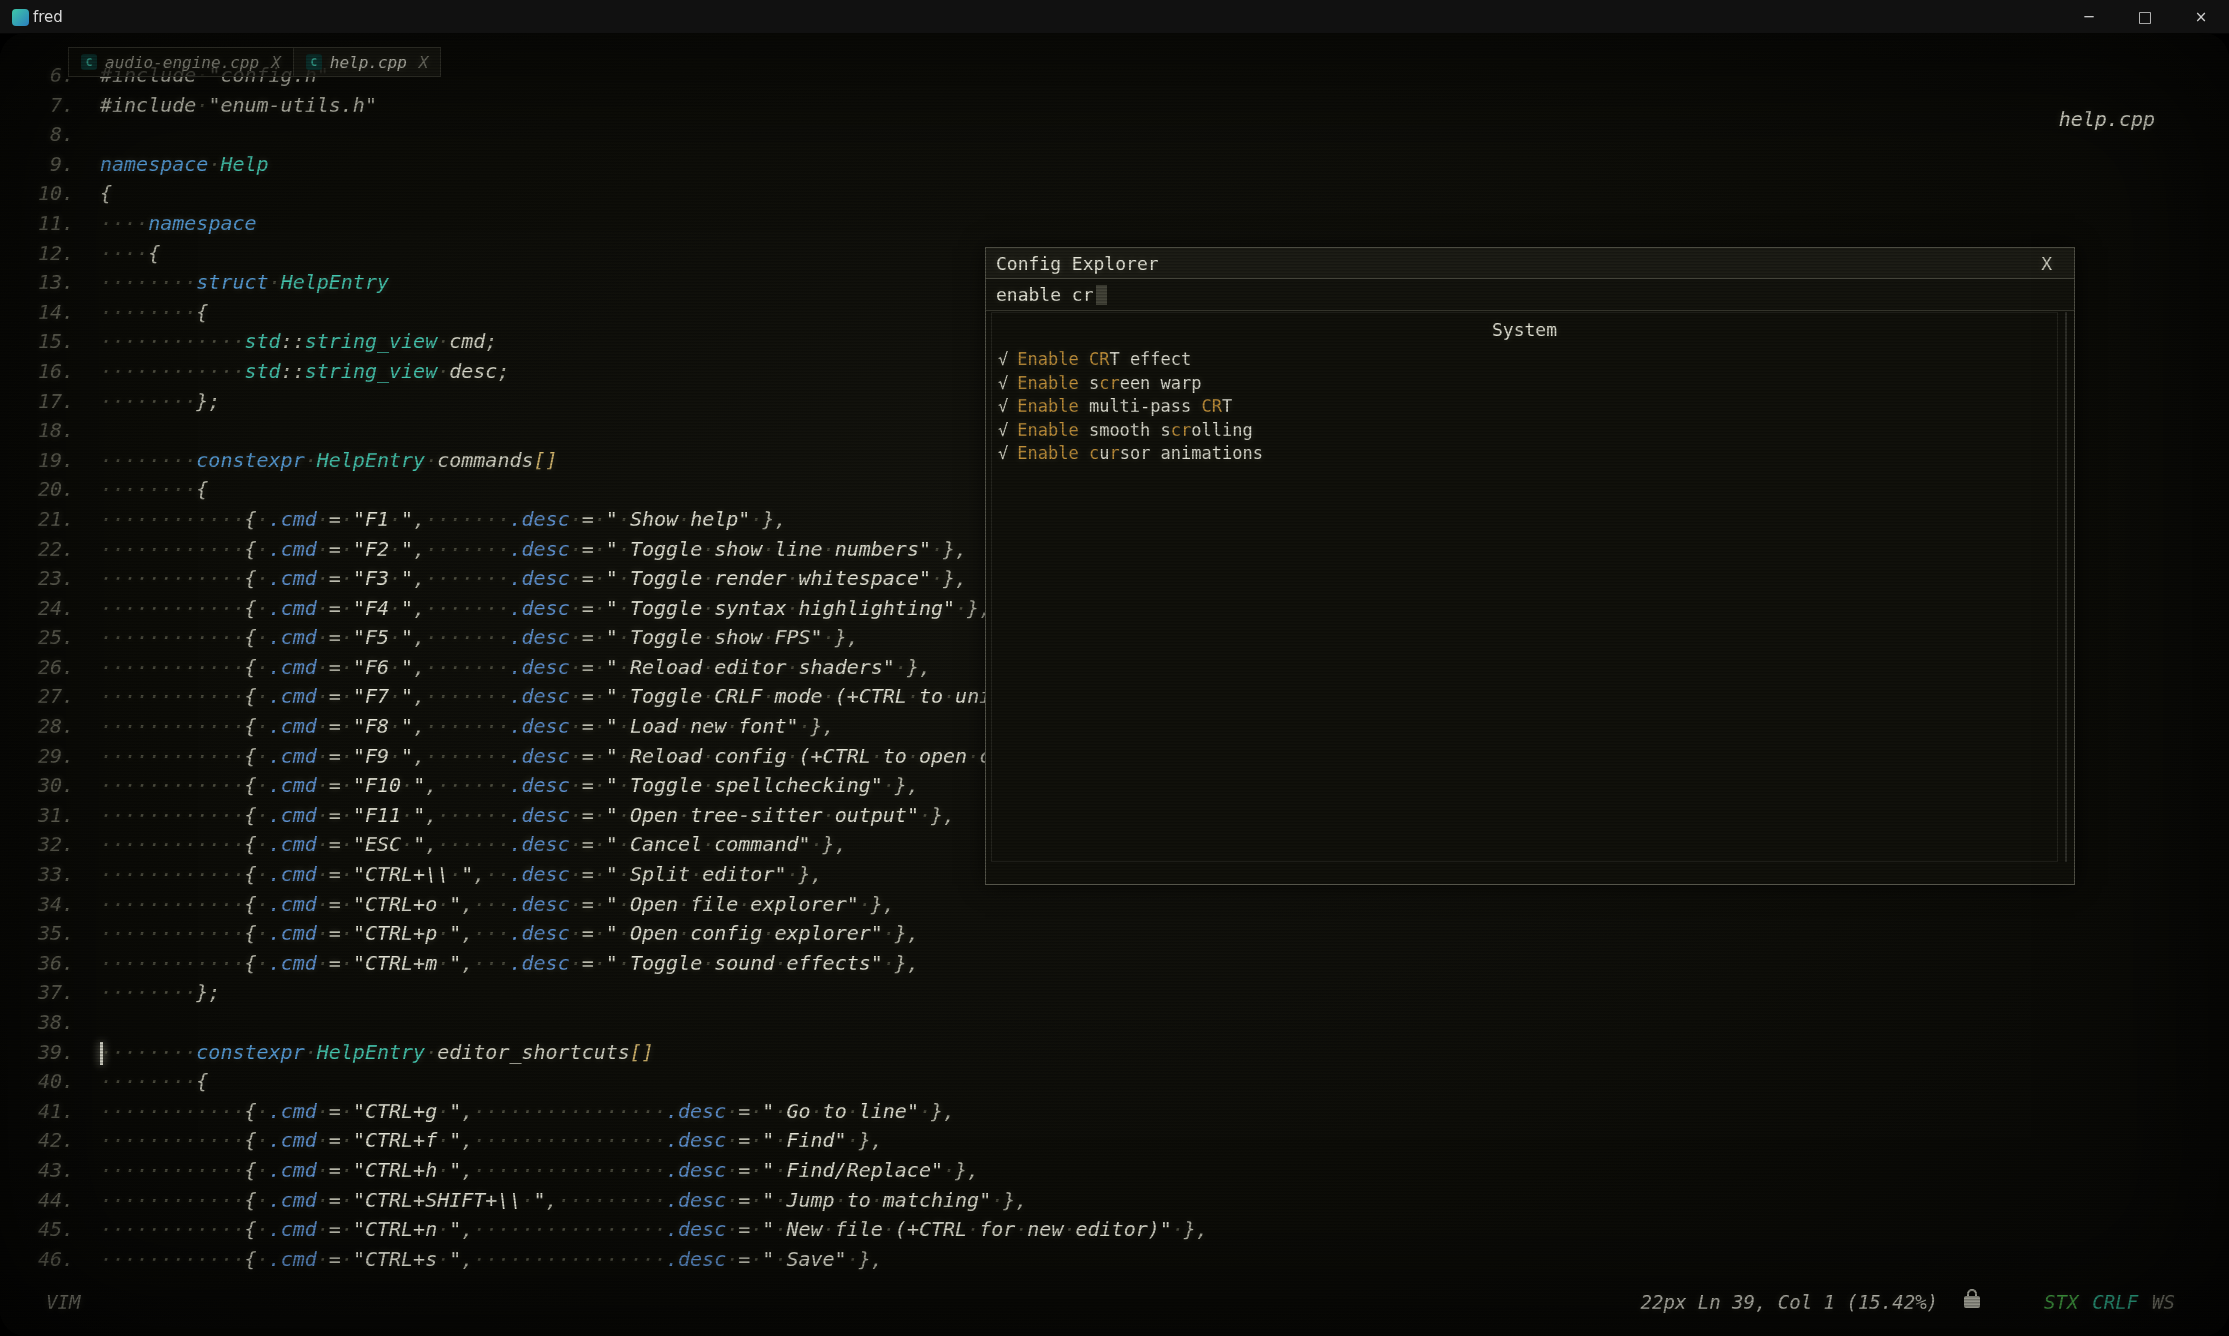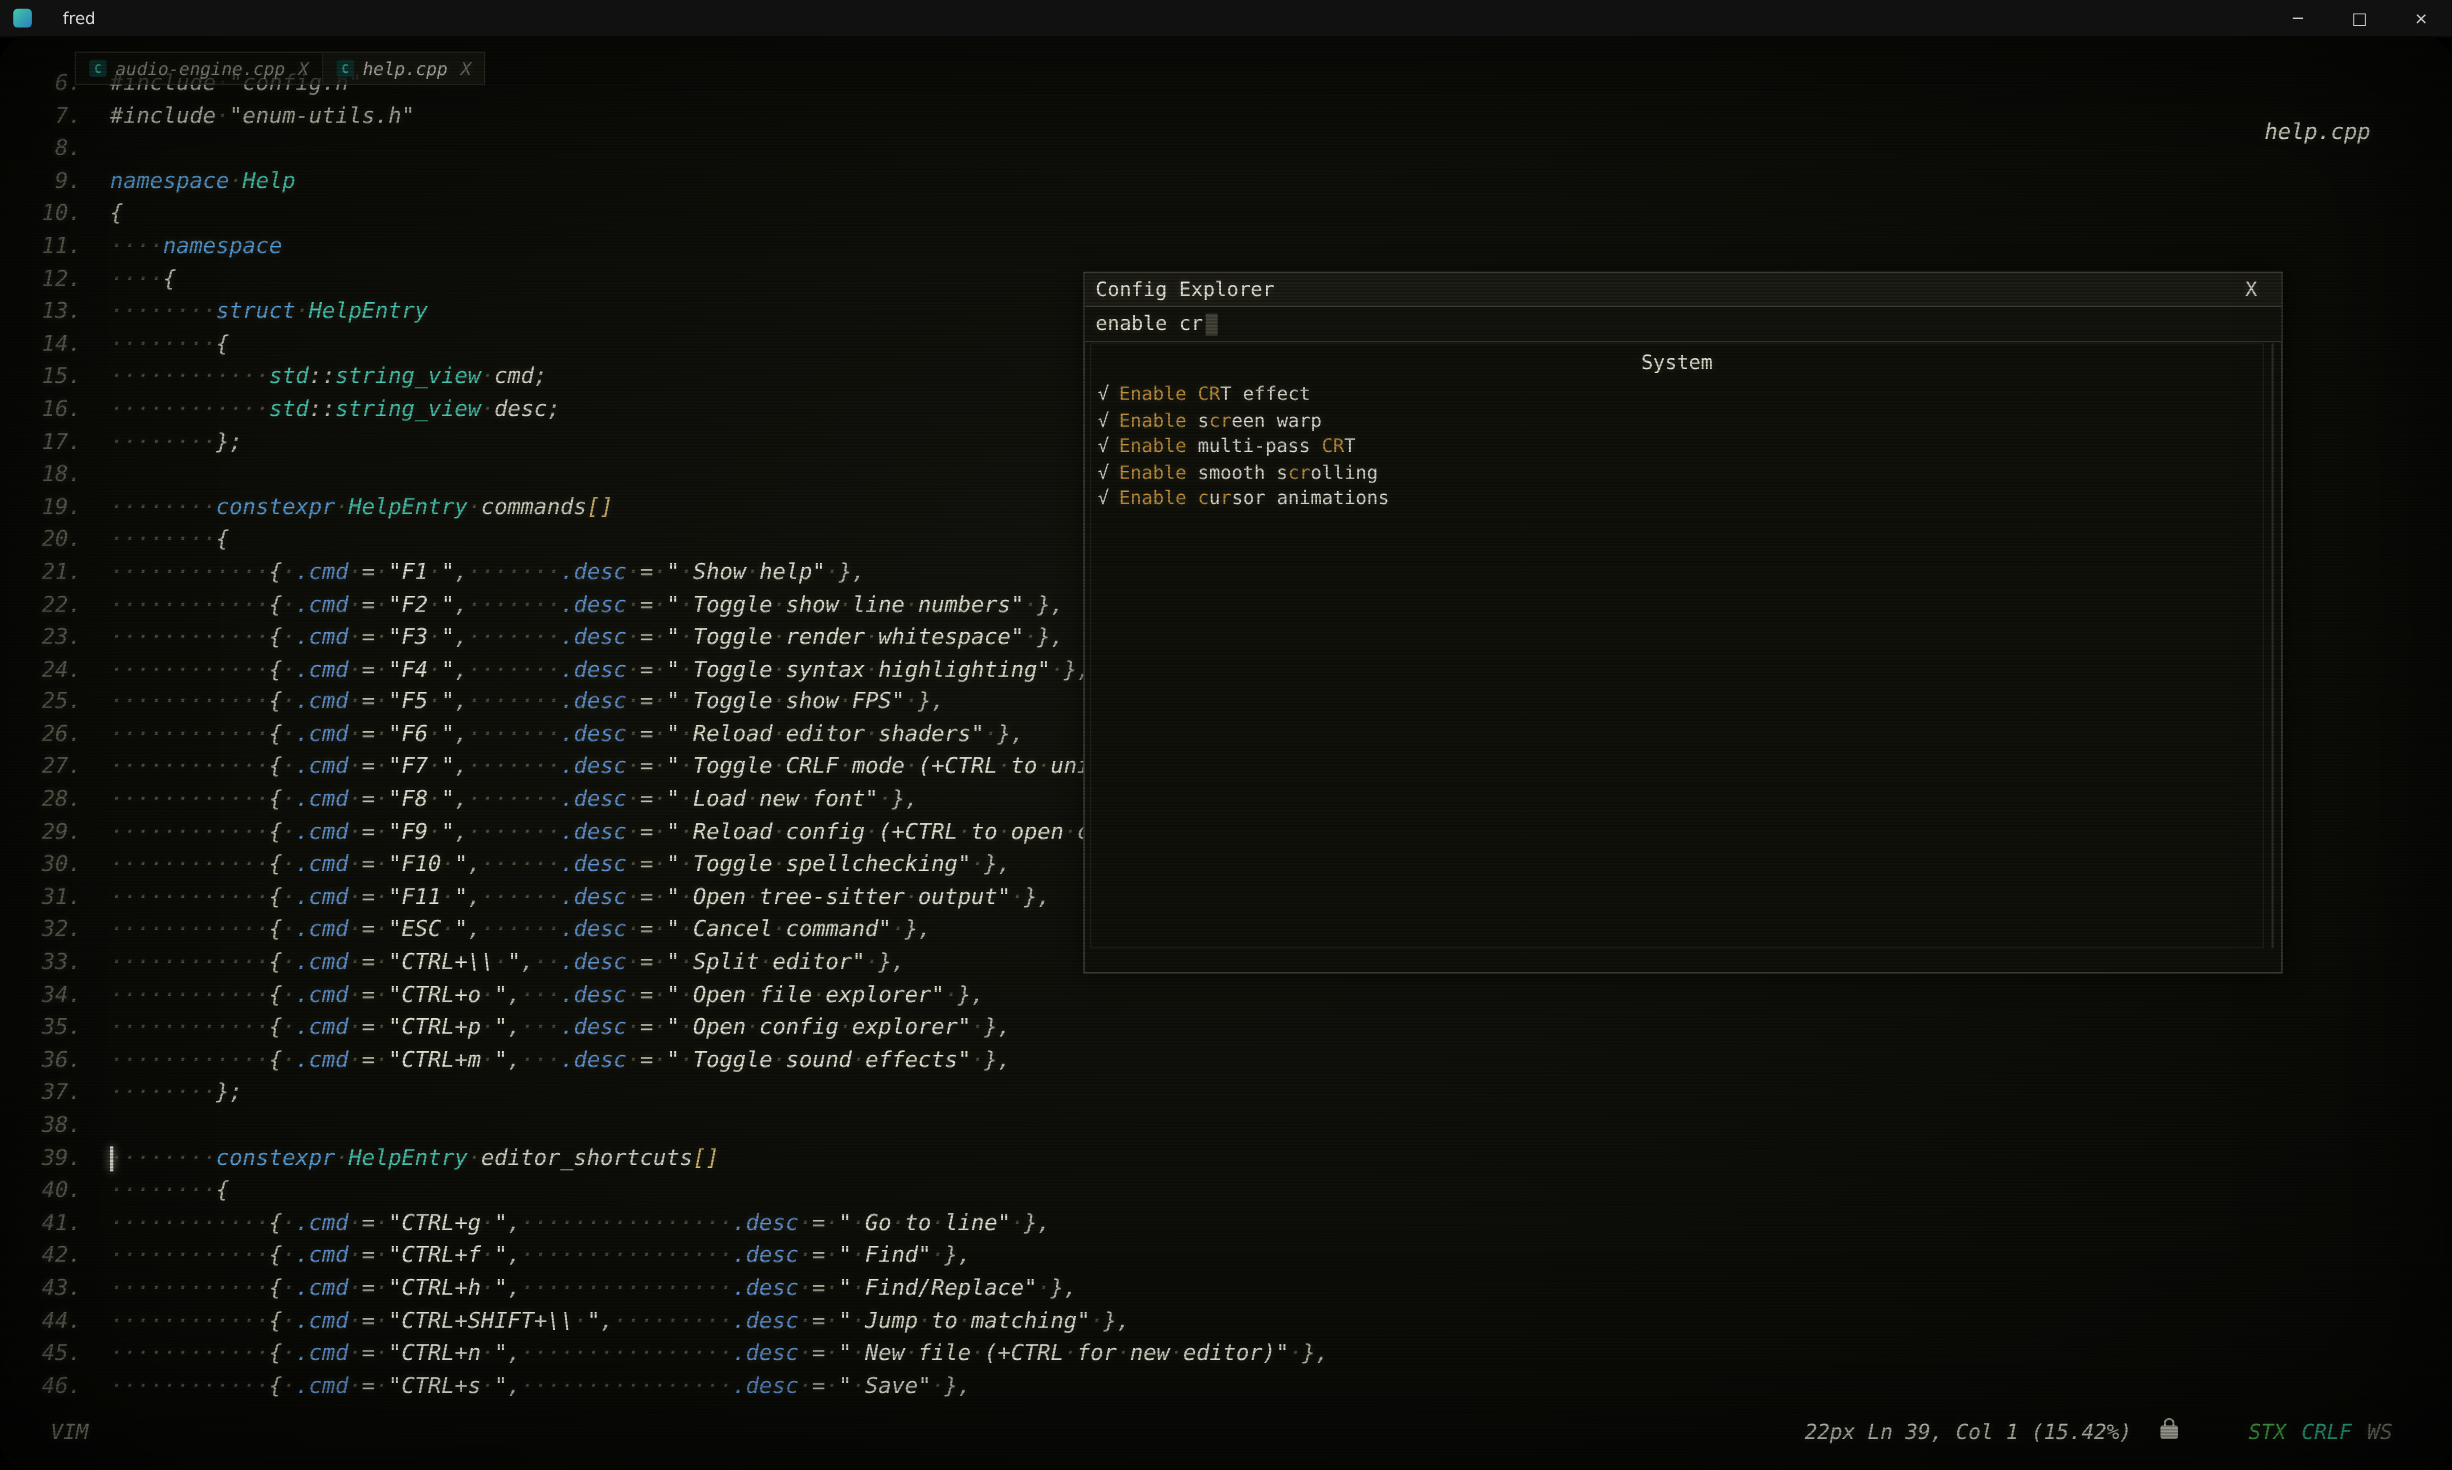--- a/index.html
+++ b/index.html
@@ -1,20 +1,20 @@
 <!DOCTYPE html>
 <html style="--kw: #569cd6; --type: #45c5ae; --var: #d4d4c6; --mem: #5f93d2; --str: #e4e4d6; --pun: #bcbcae; --brk: #d3b66d; --pre: #c2c2b4; --ws: #4c4c3e; --linenum: #6c6c5e; --match: #c0903a; --itemtext: #dcdcd0; --popup-border: #55554a;"><head>
 <meta charset="utf-8">
 <style>
   html,body{margin:0;padding:0;background:#000;}
   body{width:2229px;height:1336px;position:relative;overflow:hidden;font-family:"DejaVu Sans Mono",monospace;}
 
   
   .titlebar{position:absolute;left:0;top:0;width:2229px;height:33px;background:#111111;border-bottom:1px solid #050505;display:flex;align-items:center;justify-content:space-between;font-family:"DejaVu Sans",sans-serif;}
-  .titlebar-left{display:flex;align-items:flex-start;gap:28px;padding-left:12px;}
+  .titlebar-left{display:flex;align-items:flex-end;gap:4px;padding-left:12px;}
   .app-icon{width:17px;height:17px;border-radius:4px;background:linear-gradient(135deg,#3ec9a7,#2b7fc0);display:inline-block;}
   .window-title{color:#d9d9d9;font-size:15px;}
   .titlebar-controls{display:flex;height:33px;}
   .win-btn{width:56px;height:33px;display:flex;align-items:center;justify-content:center;color:#cfcfcf;font-size:15px;cursor:default;}
 
   
   .screen{position:absolute;left:0;top:33px;width:2229px;height:1303px;border-radius:26px;overflow:hidden;
     background:radial-gradient(ellipse at 50% 42%, #15150f 0%, #0e0e09 55%, #070705 100%);
     text-shadow:0 0 7px rgba(240,240,210,0.20);}
   .scanlines{position:absolute;inset:0;z-index:95;pointer-events:none;

